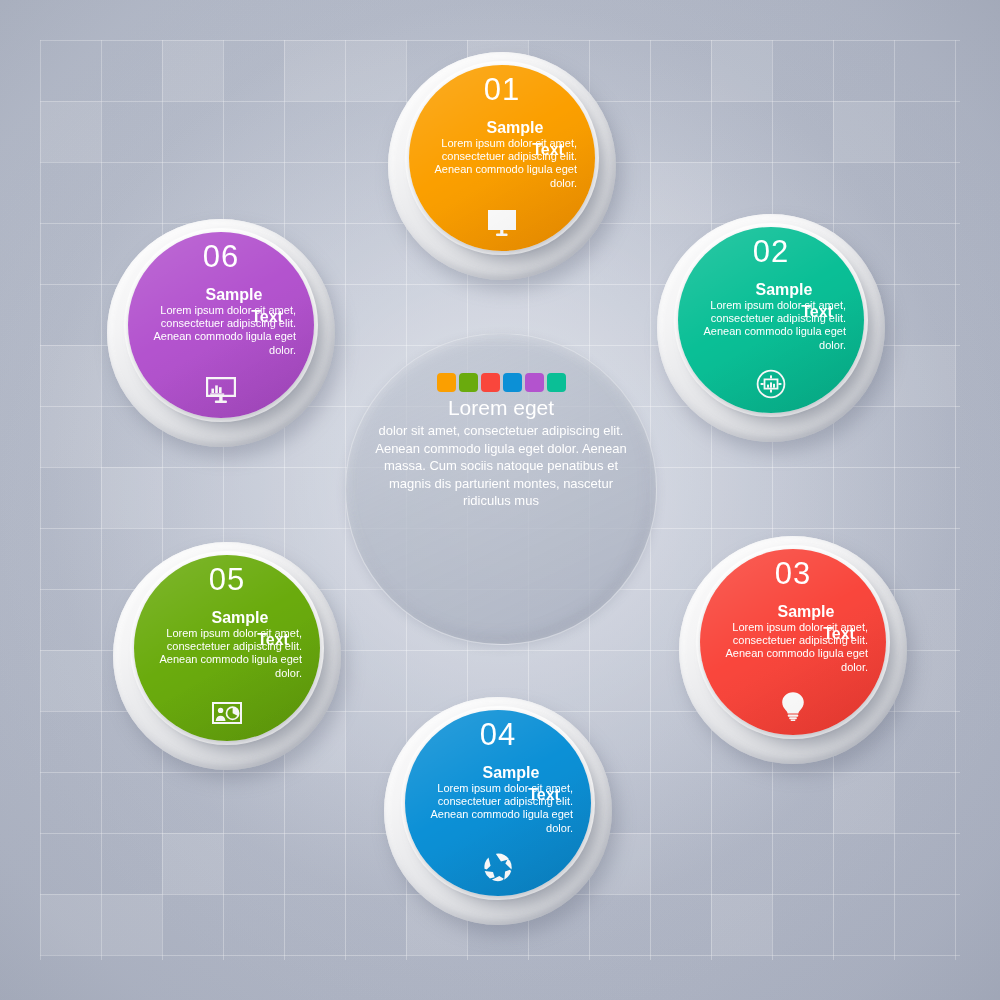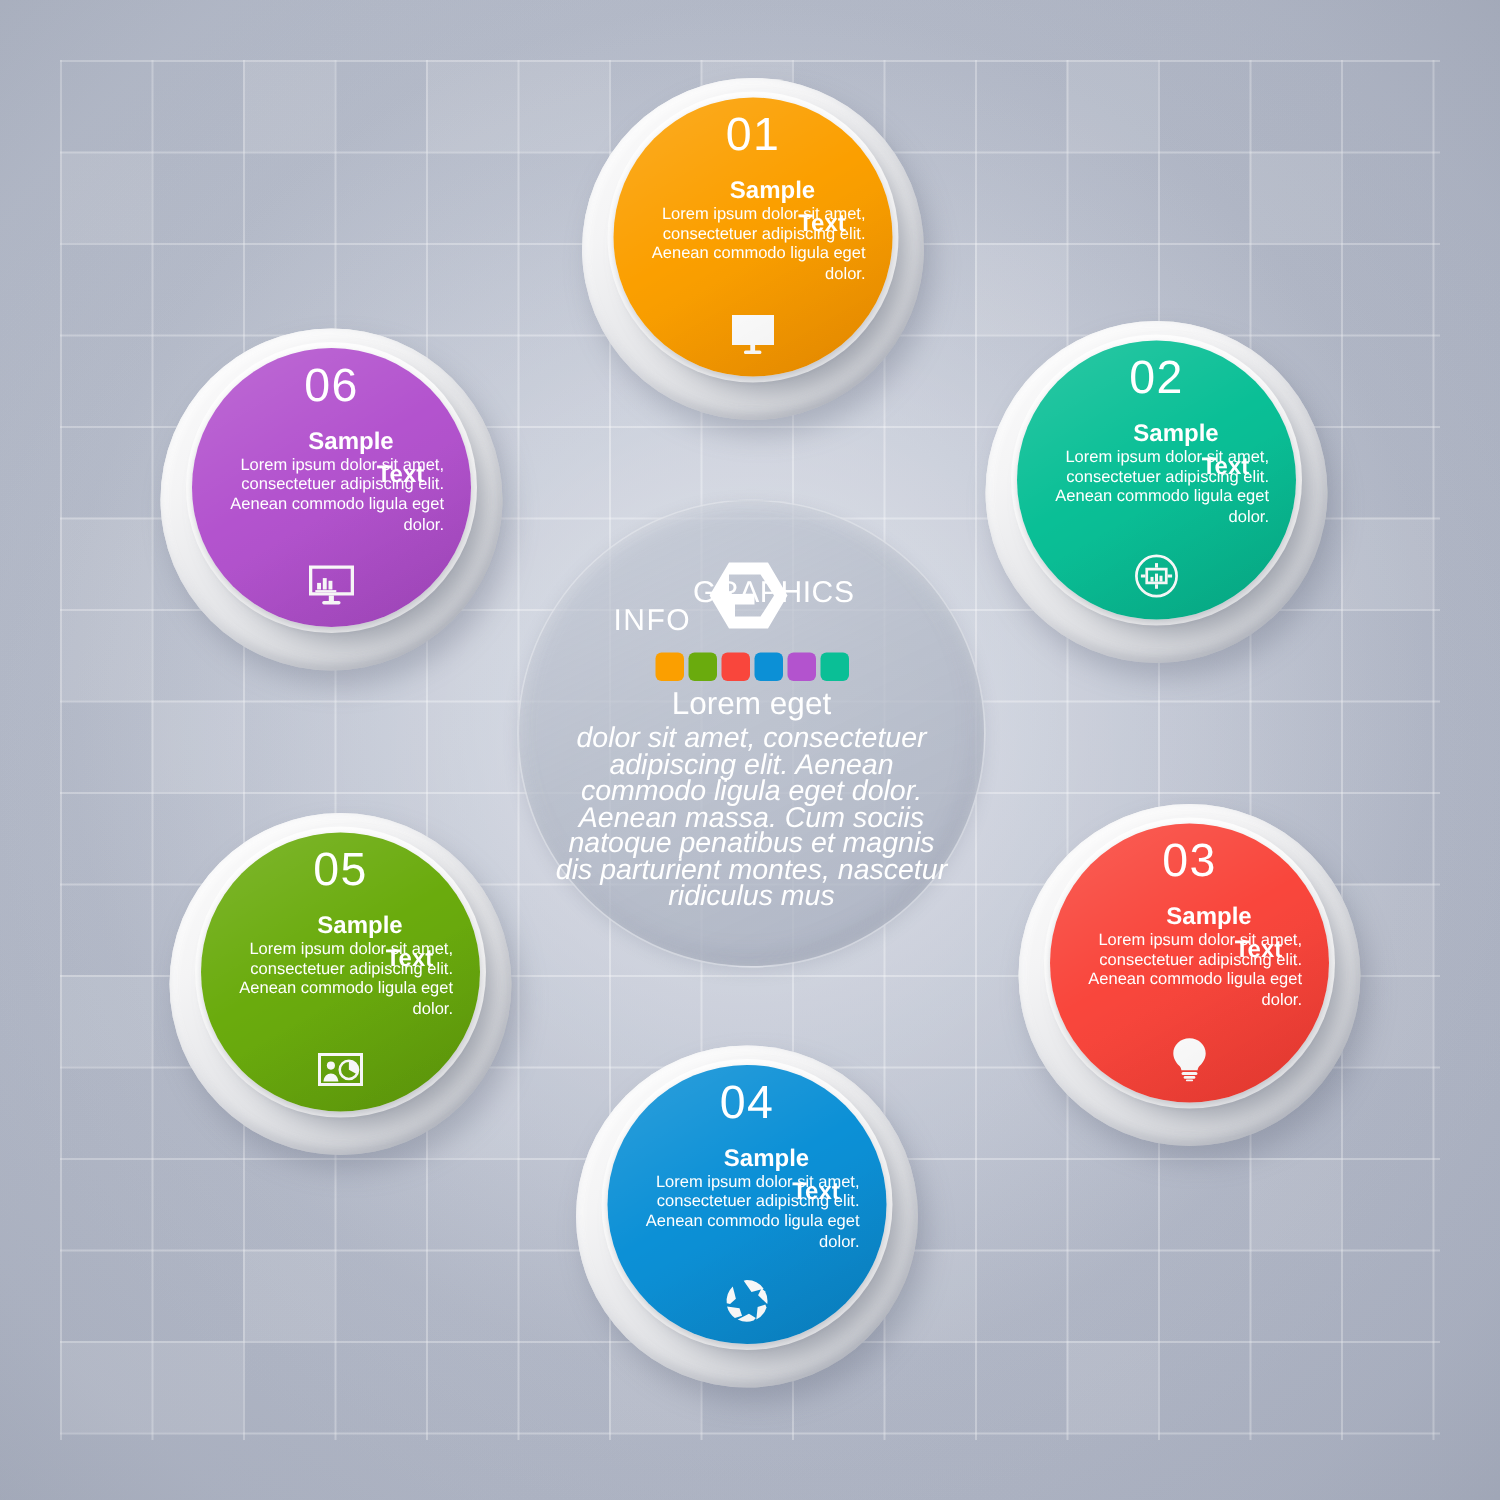--- a/index.html
+++ b/index.html
@@ -241,24 +241,23 @@
     margin-top: 4px;
     font-size: 21px;
     color: #ffffff;
     font-weight: 400;
     line-height: 1.15;
   }
   .center-body {
     margin-top: 2px;
     width: 272px;
     text-align: center;
-    font-size: 19px;
+    font-size: 13px;
     line-height: 17.5px;
     color: #ffffff;
-    font-style: italic;
   }
 </style>
 </head>
 <body>
 
 <div id="stage">
 
   <div class="bg-base"></div>
   <div class="bg-grid"></div>
   <div id="bg-cells">
@@ -282,28 +281,20 @@
       <div class="bg-cell" style="left: 284px; top: 711px; width: 61px; height: 61px;"></div>
       <div class="bg-cell" style="left: 650px; top: 162px; width: 61px; height: 61px;"></div>
       <div class="bg-cell" style="left: 467px; top: 40px; width: 61px; height: 61px;"></div>
     </div>
   <div class="bg-vignette"></div>
 
   <div class="center">
     <div class="center-glass"></div>
     <div class="center-inner">
 
-      <div class="logo">
-        <svg width="220" height="62" viewBox="0 0 220 62">
-          <path d="M95 4 L121 4 L134 26 L121 48 L95 48 L82 26 Z
-                   M95 12 L116 12 L125 26 L116 40 L99 40 L99 32 L112 32 L112 25 L95 25 Z" fill="#ffffff" fill-rule="evenodd"></path>
-        </svg>
-        <span class="logo-info">INFO</span>
-        <span class="logo-graphics">GRAPHICS</span>
-      </div>
 
       <div class="swatches" id="swatches">
           <div class="swatch" style="background: rgb(251, 159, 0);"></div>
           <div class="swatch" style="background: rgb(106, 171, 13);"></div>
           <div class="swatch" style="background: rgb(249, 70, 60);"></div>
           <div class="swatch" style="background: rgb(12, 144, 214);"></div>
           <div class="swatch" style="background: rgb(179, 83, 206);"></div>
           <div class="swatch" style="background: rgb(10, 191, 150);"></div>
         </div>
 

